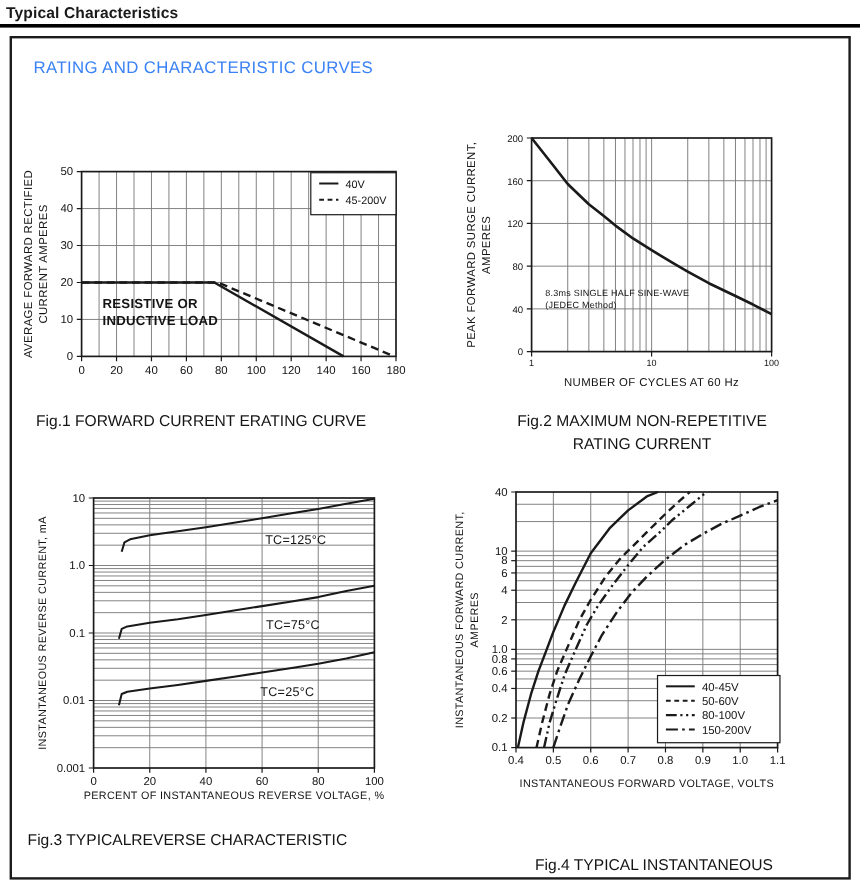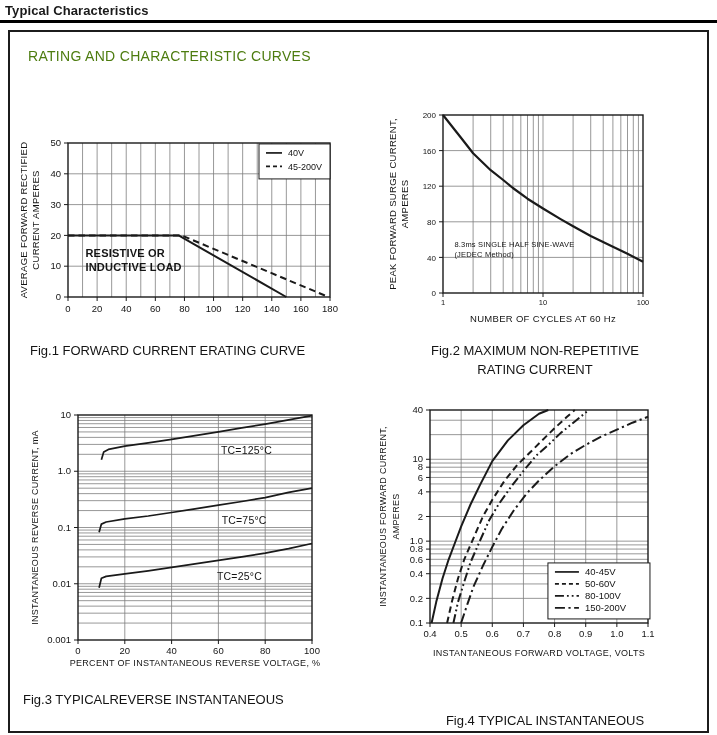--- a/index.html
+++ b/index.html
@@ -2,21 +2,21 @@
 <html><head>
 <meta charset="utf-8">
 <style>
   * { margin:0; padding:0; box-sizing:border-box; }
   html,body { width:717px; height:735px; background:#ffffff; }
   body { font-family:"Liberation Sans", sans-serif; color:#1a1a1a; position:relative; overflow:hidden; }
   .abs { position:absolute; }
   .hdr { left:5px; top:3px; font-size:13px; font-weight:bold; letter-spacing:0.1px; }
   .hdr-rule { left:0; top:20px; width:717px; height:2.5px; background:#000; }
   .panel { left:8px; top:30px; width:701px; height:703px; border:2px solid #1c1c1c; }
-  .section-title { left:28px; top:48px; font-size:14px; letter-spacing:0.3px; color:#4d7c0f; }
+  .section-title { left:28px; top:48px; font-size:14px; letter-spacing:0.3px; color:#3b82f6; }
   .cap { font-size:13px; color:#141414; line-height:19px; }
   .cap.center { text-align:center; }
   svg { position:absolute; }
   svg text { font-family:"Liberation Sans", sans-serif; fill:#141414; }
 </style>
 </head>
 <body>
 
 <div class="abs hdr">Typical Characteristics</div>
 <div class="abs hdr-rule"></div>
@@ -233,21 +233,21 @@
     <g>
       <text x="22" y="129.5" text-anchor="middle" font-size="9" letter-spacing="0.3" transform="rotate(-90 22 129.5)">INSTANTANEOUS REVERSE CURRENT, mA</text>
     </g>
     <text x="230.48" y="55.71384531561384" text-anchor="middle" font-size="10.5" font-weight="normal" letter-spacing="0.2">TC=125°C</text>
     <text x="228.14" y="126.08574648010934" text-anchor="middle" font-size="10.5" font-weight="normal" letter-spacing="0.2">TC=75°C</text>
     <text x="223.45999999999998" y="182.33574648010932" text-anchor="middle" font-size="10.5" font-weight="normal" letter-spacing="0.2">TC=25°C</text>
     <polyline points="85.4,61.8 87.7,54.0 92.4,51.4 108.8,48.1 132.2,44.8 155.6,41.3 179.0,37.6 202.4,33.9 225.8,29.9 249.2,26.1 272.6,21.8 296.0,17.7" fill="none" stroke="#1a1a1a" stroke-width="1.7" stroke-linejoin="round"></polyline>
     <polyline points="83.1,134.3 85.4,126.1 90.1,124.0 108.8,120.9 132.2,118.0 155.6,114.5 179.0,110.8 202.4,107.1 225.8,103.5 249.2,99.6 272.6,94.4 296.0,90.2" fill="none" stroke="#1a1a1a" stroke-width="1.7" stroke-linejoin="round"></polyline>
     <polyline points="83.1,189.7 85.4,180.3 90.1,178.4 108.8,175.8 132.2,172.8 155.6,169.4 179.0,165.9 202.4,162.4 225.8,158.9 249.2,155.1 272.6,150.7 296.0,145.5" fill="none" stroke="#1a1a1a" stroke-width="1.7" stroke-linejoin="round"></polyline>
   </svg>
-<div class="abs cap" style="left:23px; top:690px;">Fig.3 TYPICALREVERSE INSTANTANEOUS</div>
+<div class="abs cap" style="left:23px; top:690px;">Fig.3 TYPICALREVERSE CHARACTERISTIC</div>
 
 <svg id="chart-3" style="left:372px; top:393px;" width="312" height="292">
     <g>
       <line x1="89.14285714285714" y1="17" x2="89.14285714285714" y2="230" stroke="#7d7d7d" stroke-width="0.8"></line>
       <line x1="120.28571428571428" y1="17" x2="120.28571428571428" y2="230" stroke="#7d7d7d" stroke-width="0.8"></line>
       <line x1="151.4285714285714" y1="17" x2="151.4285714285714" y2="230" stroke="#7d7d7d" stroke-width="0.8"></line>
       <line x1="182.57142857142856" y1="17" x2="182.57142857142856" y2="230" stroke="#7d7d7d" stroke-width="0.8"></line>
       <line x1="213.7142857142857" y1="17" x2="213.7142857142857" y2="230" stroke="#7d7d7d" stroke-width="0.8"></line>
       <line x1="244.85714285714283" y1="17" x2="244.85714285714283" y2="230" stroke="#7d7d7d" stroke-width="0.8"></line>
       <line x1="58" y1="205.35822029848563" x2="276" y2="205.35822029848563" stroke="#7d7d7d" stroke-width="0.8"></line>

